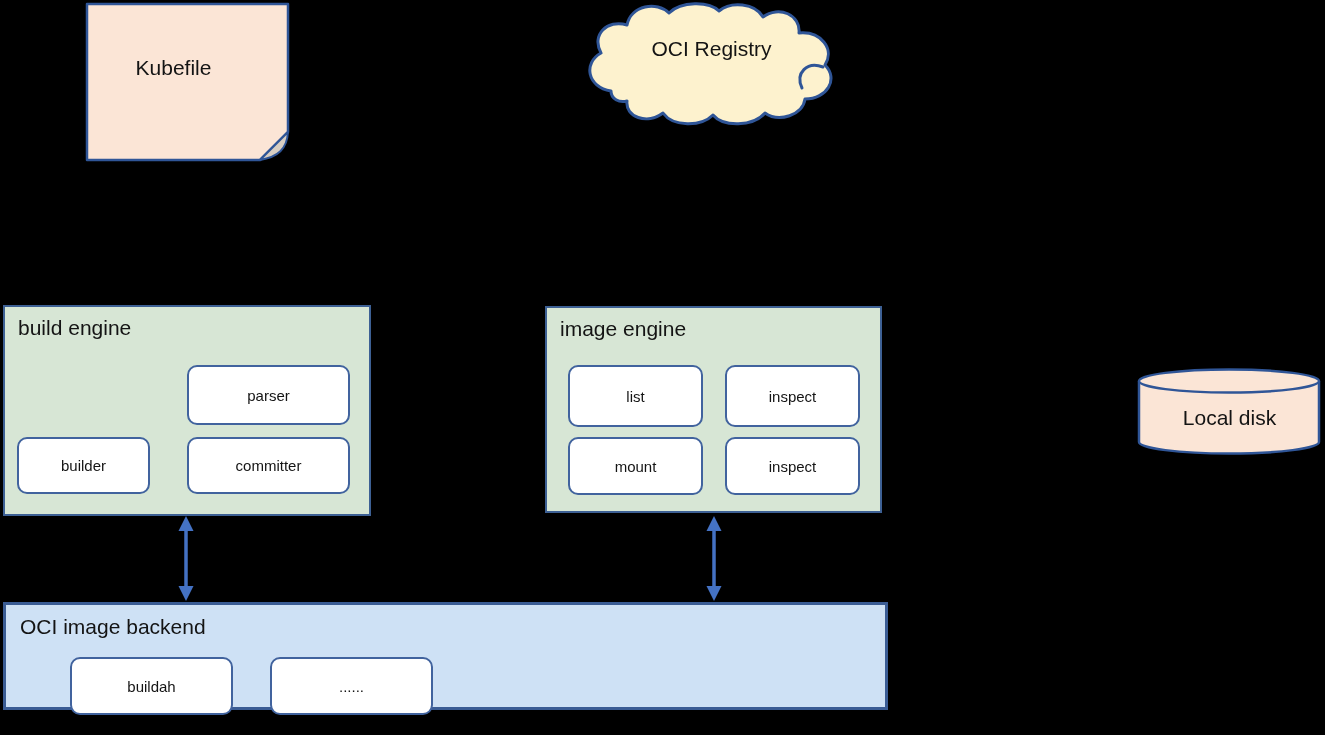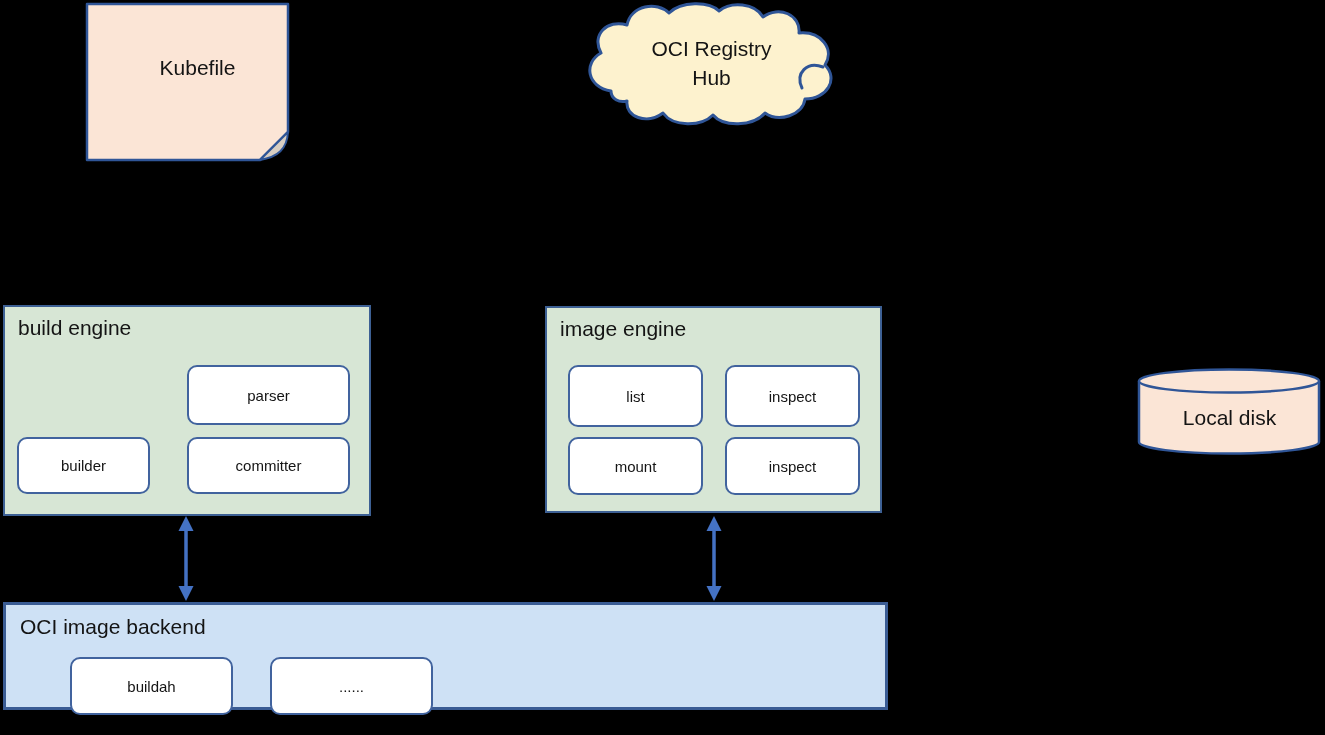--- a/index.html
+++ b/index.html
@@ -57,25 +57,24 @@
       <polygon points="186,601 178.5,586 193.5,586" fill="#4472c4"></polygon>
     </g>
 
     <g>
       <line x1="714" y1="529" x2="714" y2="589" stroke="#4472c4" stroke-width="3.5"></line>
       <polygon points="714,516 706.5,531 721.5,531" fill="#4472c4"></polygon>
       <polygon points="714,601 706.5,586 721.5,586" fill="#4472c4"></polygon>
     </g>
   </svg>
 
-  <div class="label centered" style="left:95px;top:53px;width:205px;">Kubefile</div>
+  <div class="label centered" style="left:71px;top:53px;width:205px;">Kubefile</div>
 
   <div class="label centered" style="left:583px;top:34px;width:257px;">
     <div>OCI Registry</div>
-    <div>Hub</div>
   </div>
 
   <div class="label centered" style="left:1139px;top:403px;width:181px;">Local disk</div>
 
   <div class="container-box engine" style="left:3px;top:305px;width:368px;height:211px;">
     <div class="container-title" style="left:13px;top:9px;">build engine</div>
     <div class="chip" style="left:182px;top:58px;width:163px;height:60px;">parser</div>
     <div class="chip" style="left:182px;top:130px;width:163px;height:57px;">committer</div>
     <div class="chip" style="left:12px;top:130px;width:133px;height:57px;">builder</div>
   </div>

